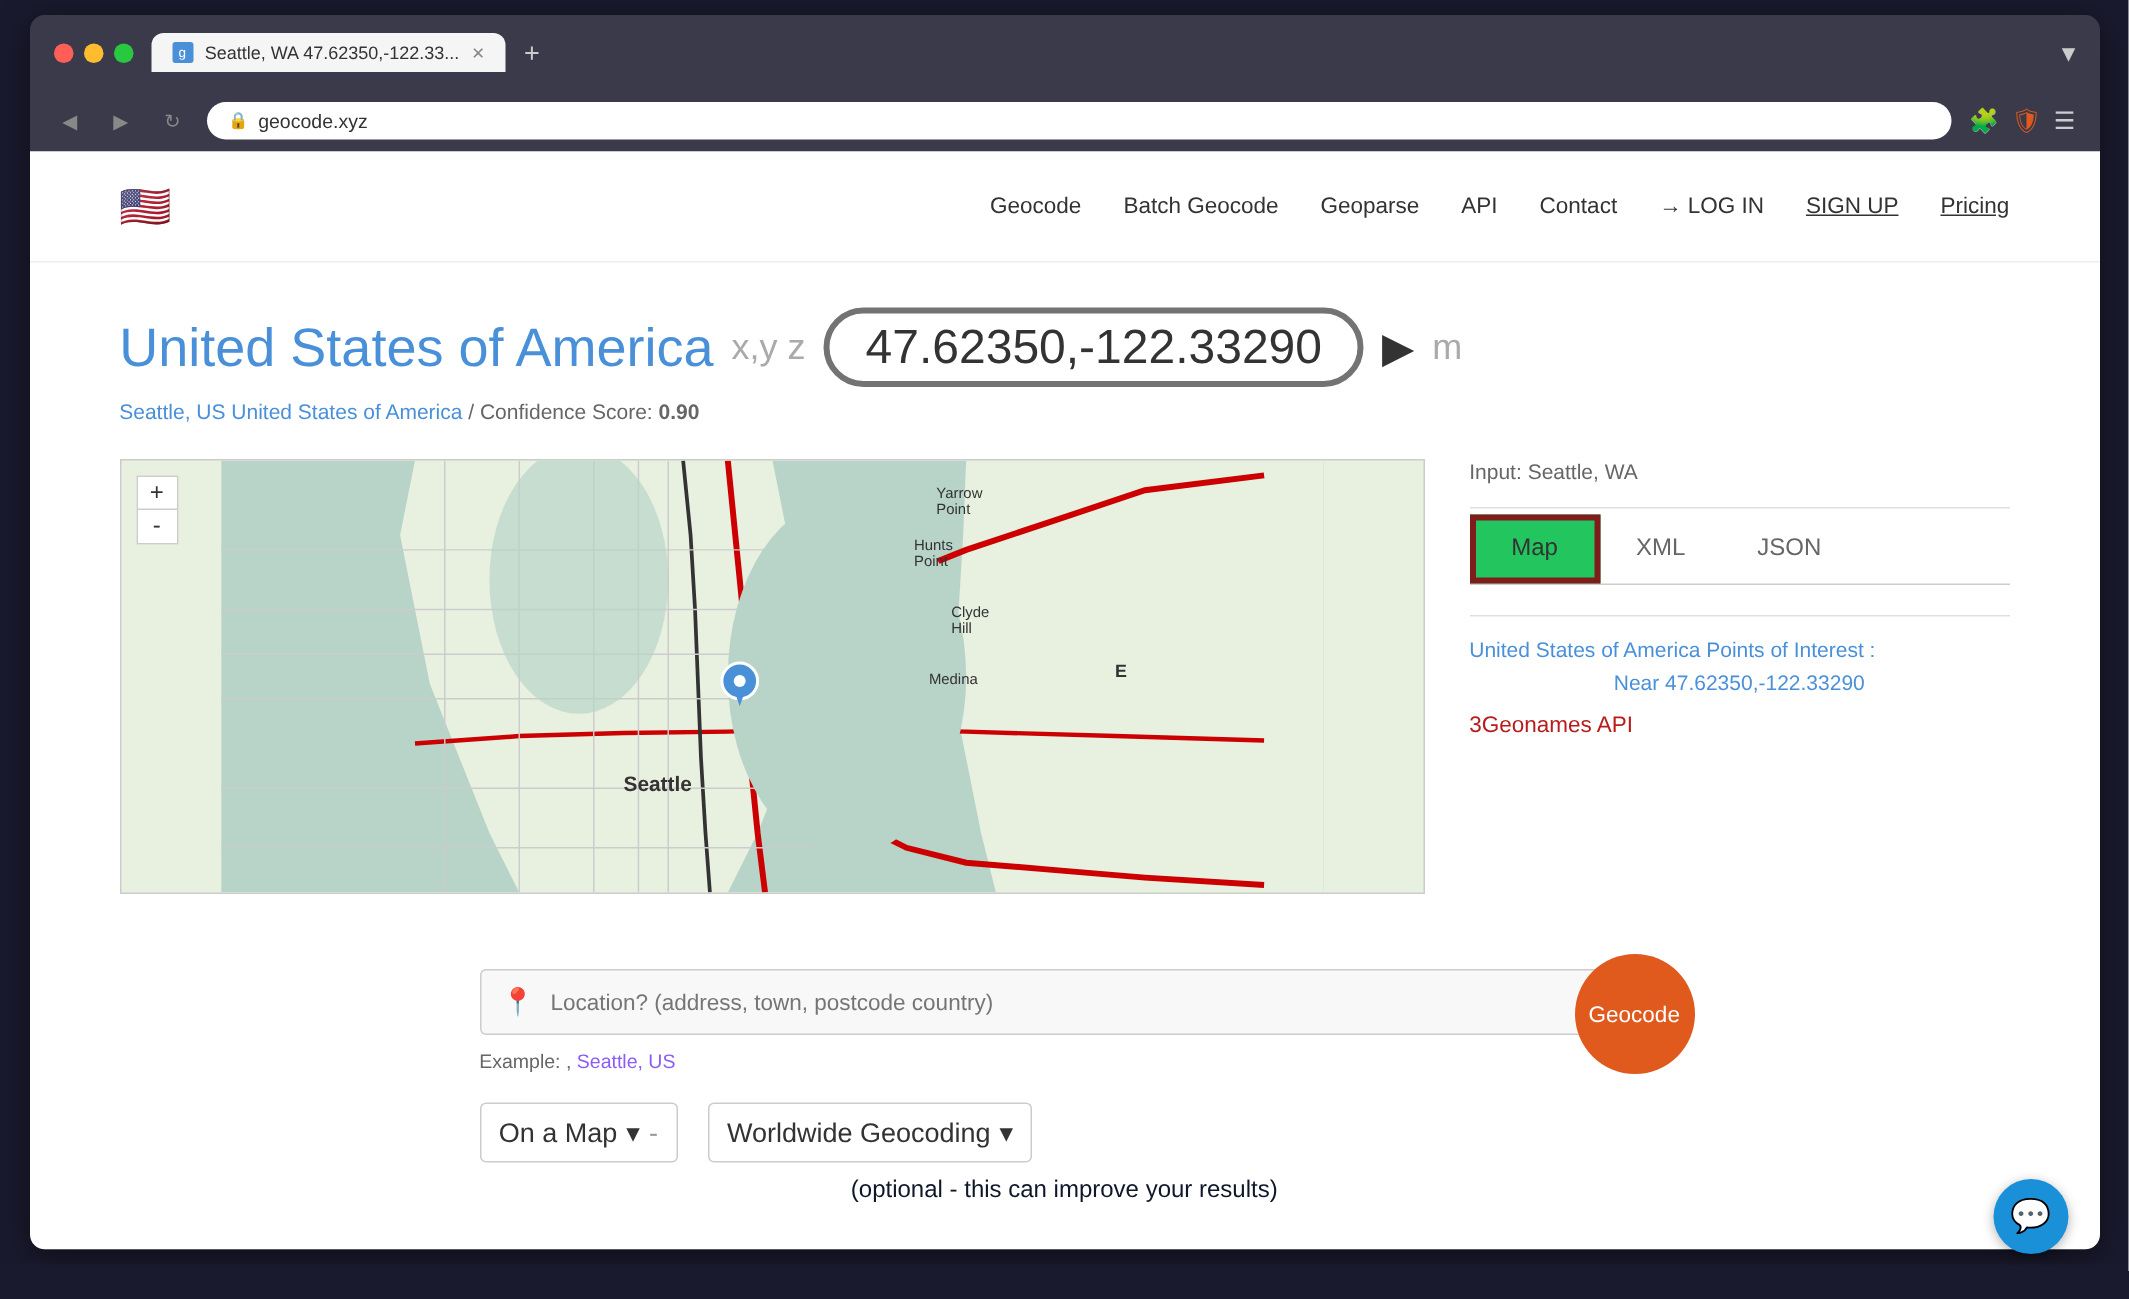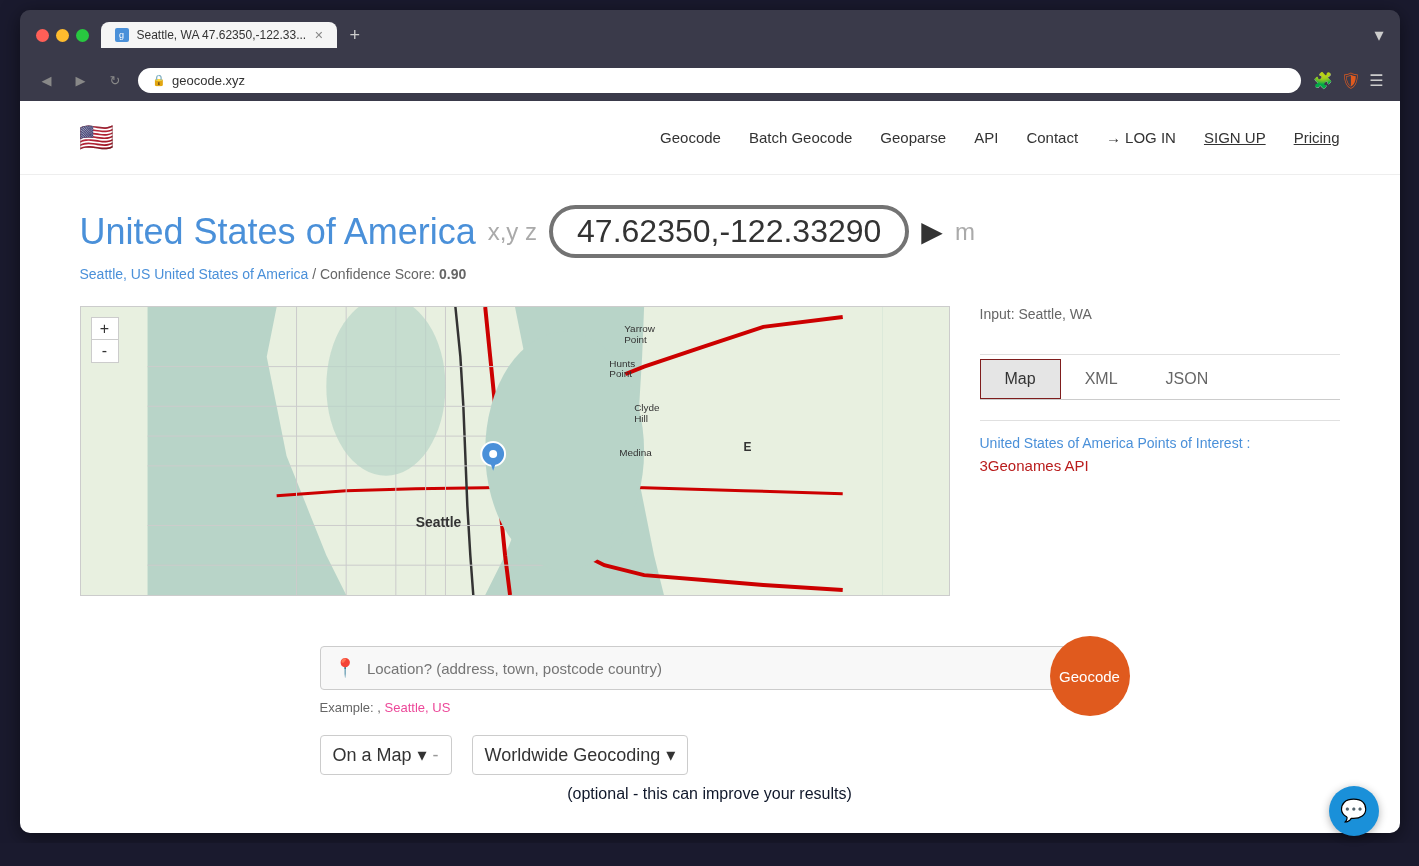--- a/index.html
+++ b/index.html
@@ -262,43 +262,43 @@
 
     
     .right-panel {
       width: 360px;
       flex-shrink: 0;
     }
 
     .input-display {
       font-size: 14px;
       color: #666;
-      margin-bottom: 32px;
+      margin-bottom: 16px;
     }
 
     .view-tabs {
       display: flex;
       align-items: center;
       gap: 0;
       margin-bottom: 20px;
       border-bottom: 1px solid #ccc;
     }
 
     .view-tab {
       padding: 10px 24px;
       font-size: 16px;
       cursor: pointer;
       color: #666;
       border: none;
       background: none;
     }
 
     .view-tab.active {
-      background: #e5e5e5;
-      border: 1px solid #7f1d1d;
+      background: #22c55e;
+      border: 4px solid #7f1d1d;
       color: #333;
       font-weight: 500;
     }
 
     .poi-section {
       padding-top: 10px;
     }
 
     .poi-link {
       color: #4a90d9;
@@ -353,21 +353,21 @@
       font-size: 18px;
     }
 
     .example-text {
       font-size: 13px;
       color: #666;
       margin-bottom: 20px;
     }
 
     .example-link {
-      color: #ec4899;
+      color: #8b5cf6;
       text-decoration: none;
       margin-top: 35px;
     }
 
     .geocode-btn {
       position: absolute;
       right: 60px;
       background: #e05a1e;
       color: white;
       border: none;
@@ -579,20 +579,21 @@
           <div class="view-tabs">
             <button class="view-tab active">Map</button>
             <button class="view-tab">XML</button>
             <button class="view-tab">JSON</button>
           </div>
 
           <hr class="separator-line">
 
           <div class="poi-section">
             <a href="#" class="poi-link">United States of America Points of Interest :</a>
+            <div class="poi-near">Near 47.62350,-122.33290</div>
             <div class="api-name">3Geonames API</div>
           </div>
         </div>
 
       </div>
     </div>
 
     <div class="search-section">
       <div style="position:relative;">
         <div class="search-bar">

